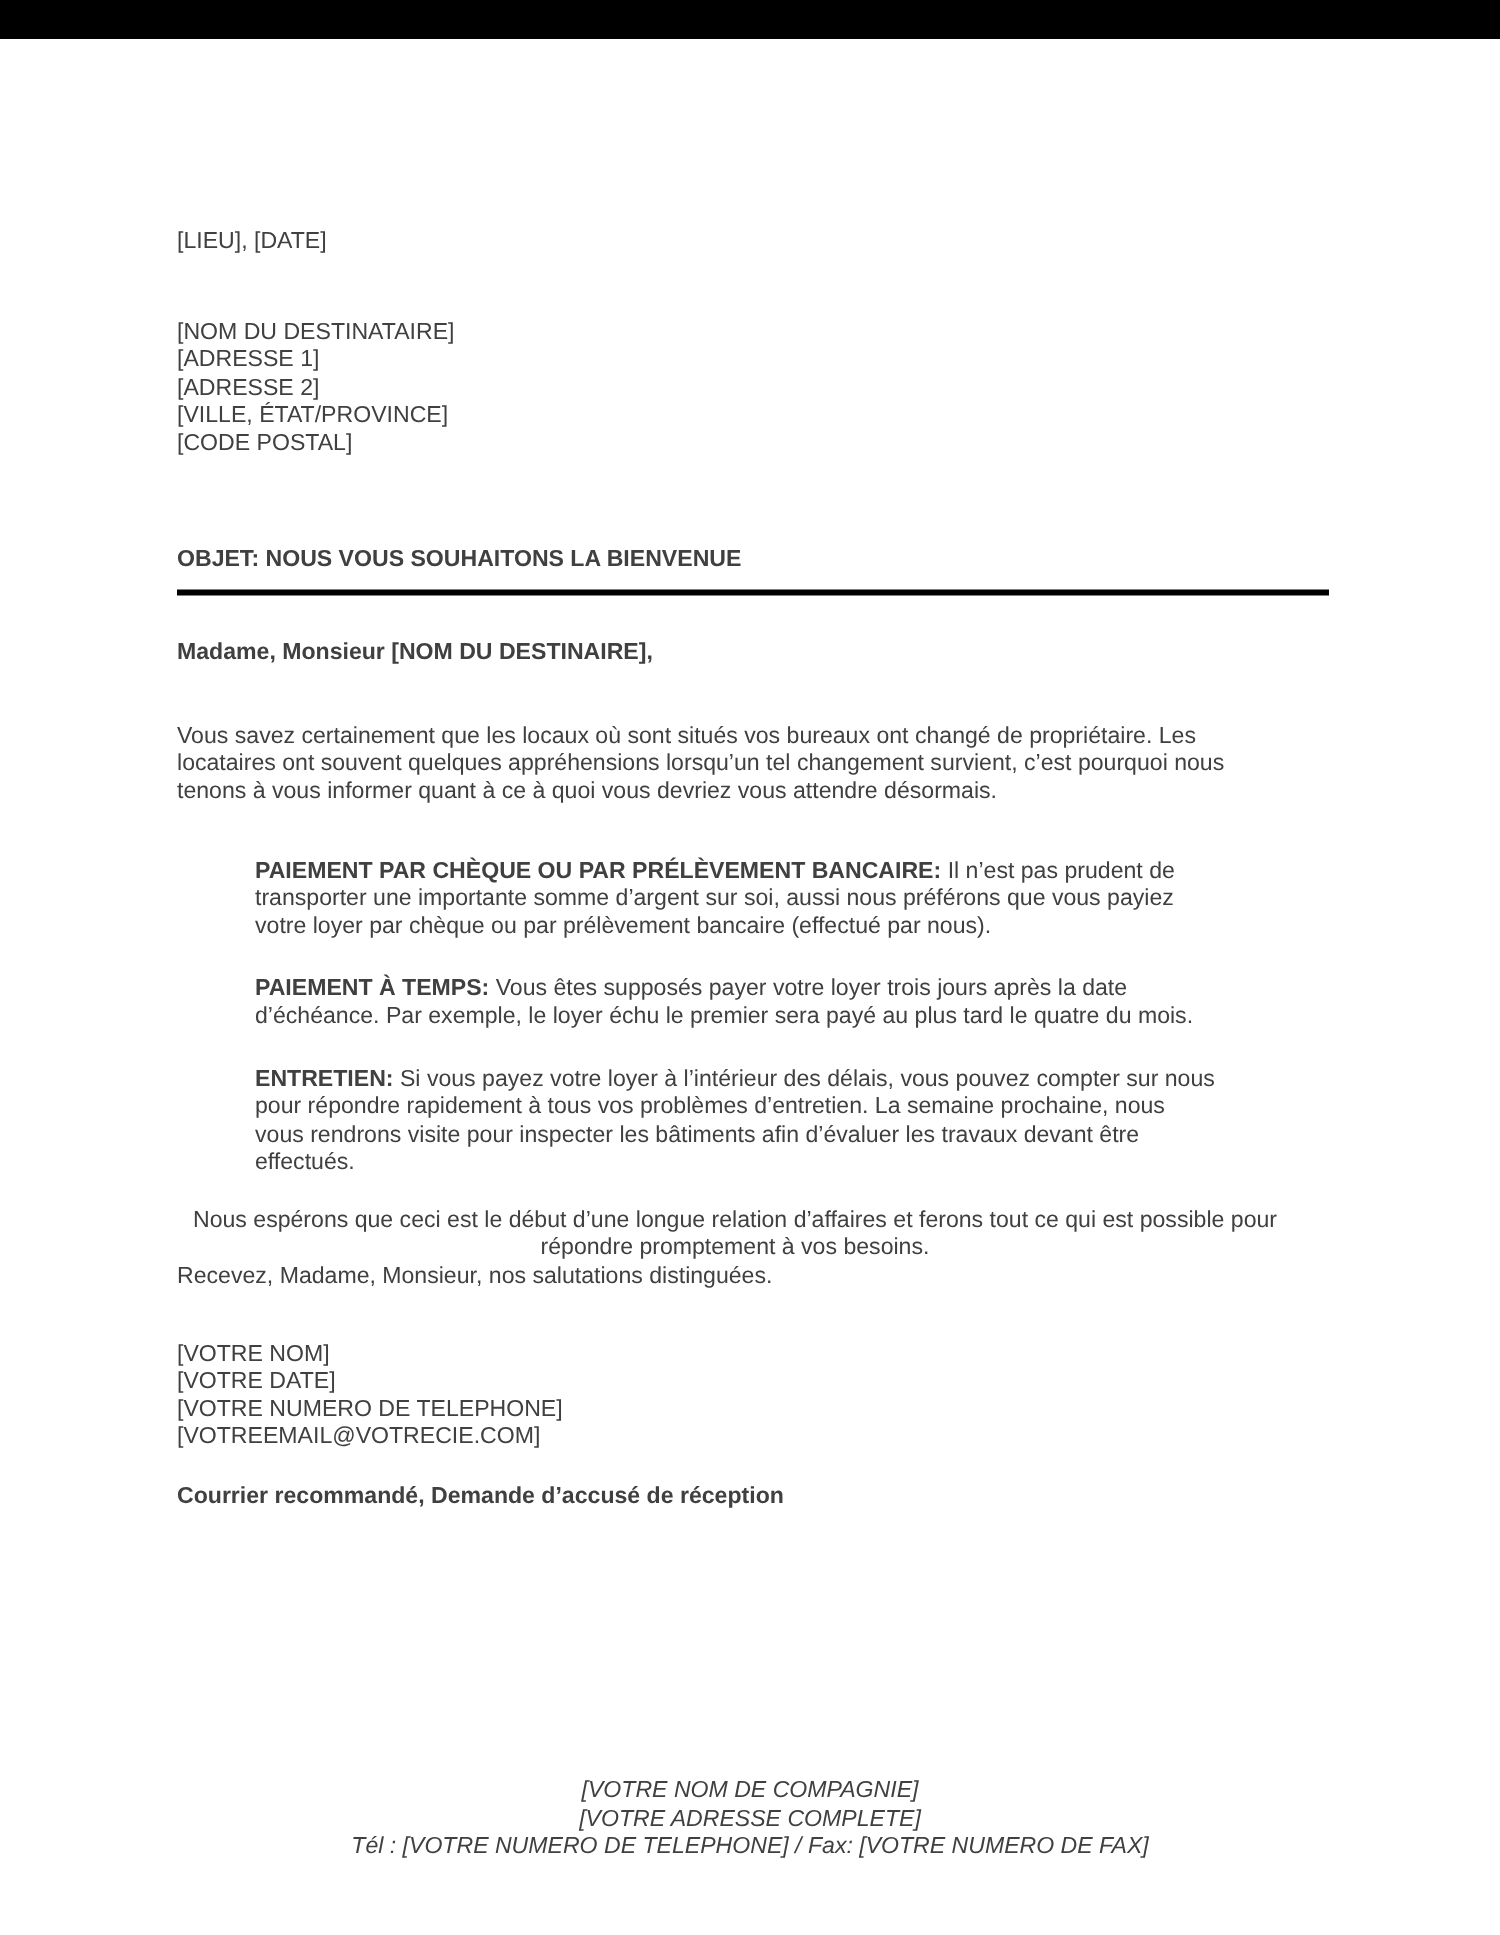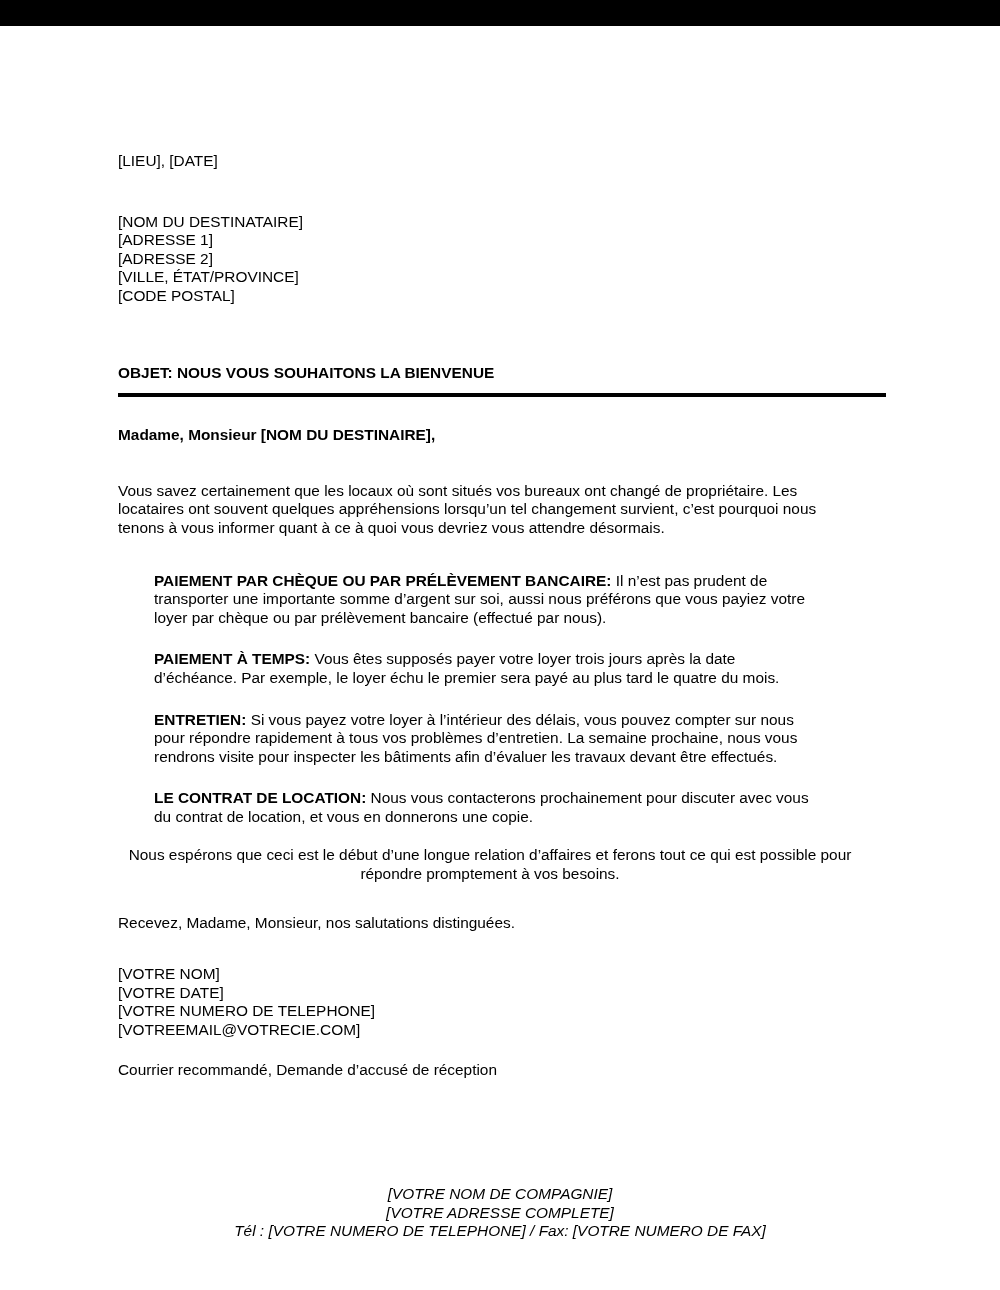--- a/index.html
+++ b/index.html
@@ -6,44 +6,44 @@
   html, body { margin: 0; padding: 0; background: #ffffff; }
   .page {
     position: relative;
     width: 1000px;
     height: 1290px;
     background: #ffffff;
     overflow: hidden;
     font-family: "Liberation Sans", sans-serif;
     font-size: 15.4px;
     line-height: 18.6px;
-    color: #000000;
+    color: #404040;
   }
   .top-bar {
     position: absolute;
     top: 0; left: 0;
     width: 100%;
     height: 26px;
     background: #000000;
   }
   .content { padding: 152px 138px 0 118px; }
   p { margin: 0; }
   .recipient   { margin-top: 42px; }
   .subject     { margin-top: 58px; font-weight: 700; }
   .rule        { margin: 11px -24px 0 0; height: 4px; background: #000000; }
   .salutation  { margin-top: 29px; font-weight: bold; }
   .intro       { margin-top: 37px; }
-  .sections    { margin-left: 36px; margin-right: 52px; }
+  .sections    { margin-left: 52px; margin-right: 52px; }
   .section     { margin-top: 23px; }
   .section:first-child { margin-top: 34px; }
   .section b   { font-weight: 700; }
   .closing     { margin-top: 20px; text-align: center; }
-  .valediction { margin-top: 30px; }
+  .valediction { }
   .signature   { margin-top: 33px; }
-  .mailing-note{ margin-top: 21px; }
+  .mailing-note{ margin-top: 21px; font-weight: bold; }
   .footer {
     position: absolute;
     top: 1185px;
     left: 0;
     width: 100%;
     text-align: center;
     font-style: italic;
   }
 </style>
 </head>
@@ -67,21 +67,20 @@
     <div class="rule"></div>
 
     <p class="salutation">Madame, Monsieur [NOM DU DESTINAIRE],</p>
 
     <p class="intro">Vous savez certainement que les locaux où sont situés vos bureaux ont changé de propriétaire. Les locataires ont souvent quelques appréhensions lorsqu’un tel changement survient, c’est pourquoi nous tenons à vous informer quant à ce à quoi vous devriez vous attendre désormais.</p>
 
     <div class="sections">
       <p class="section"><b>PAIEMENT PAR CHÈQUE OU PAR PRÉLÈVEMENT BANCAIRE:</b> <span>Il n’est pas prudent de transporter une importante somme d’argent sur soi, aussi nous préférons que vous payiez votre loyer par chèque ou par prélèvement bancaire (effectué par nous).</span></p>
       <p class="section"><b>PAIEMENT À TEMPS:</b> <span>Vous êtes supposés payer votre loyer trois jours après la date d’échéance. Par exemple, le loyer échu le premier sera payé au plus tard le quatre du mois.</span></p>
       <p class="section"><b>ENTRETIEN:</b> <span>Si vous payez votre loyer à l’intérieur des délais, vous pouvez compter sur nous pour répondre rapidement à tous vos problèmes d’entretien. La semaine prochaine, nous vous rendrons visite pour inspecter les bâtiments afin d’évaluer les travaux devant être effectués.</span></p>
-      <p class="section"><b>LE CONTRAT DE LOCATION:</b> <span>Nous vous contacterons prochainement pour discuter avec vous du contrat de location, et vous en donnerons une copie.</span></p>
     </div>
 
     <p class="closing">Nous espérons que ceci est le début d’une longue relation d’affaires et ferons tout ce qui est possible pour répondre promptement à vos besoins.</p>
 
     <p class="valediction">Recevez, Madame, Monsieur, nos salutations distinguées.</p>
 
     <div class="signature">
       <p>[VOTRE NOM]</p>
       <p>[VOTRE DATE]</p>
       <p>[VOTRE NUMERO DE TELEPHONE]</p>

